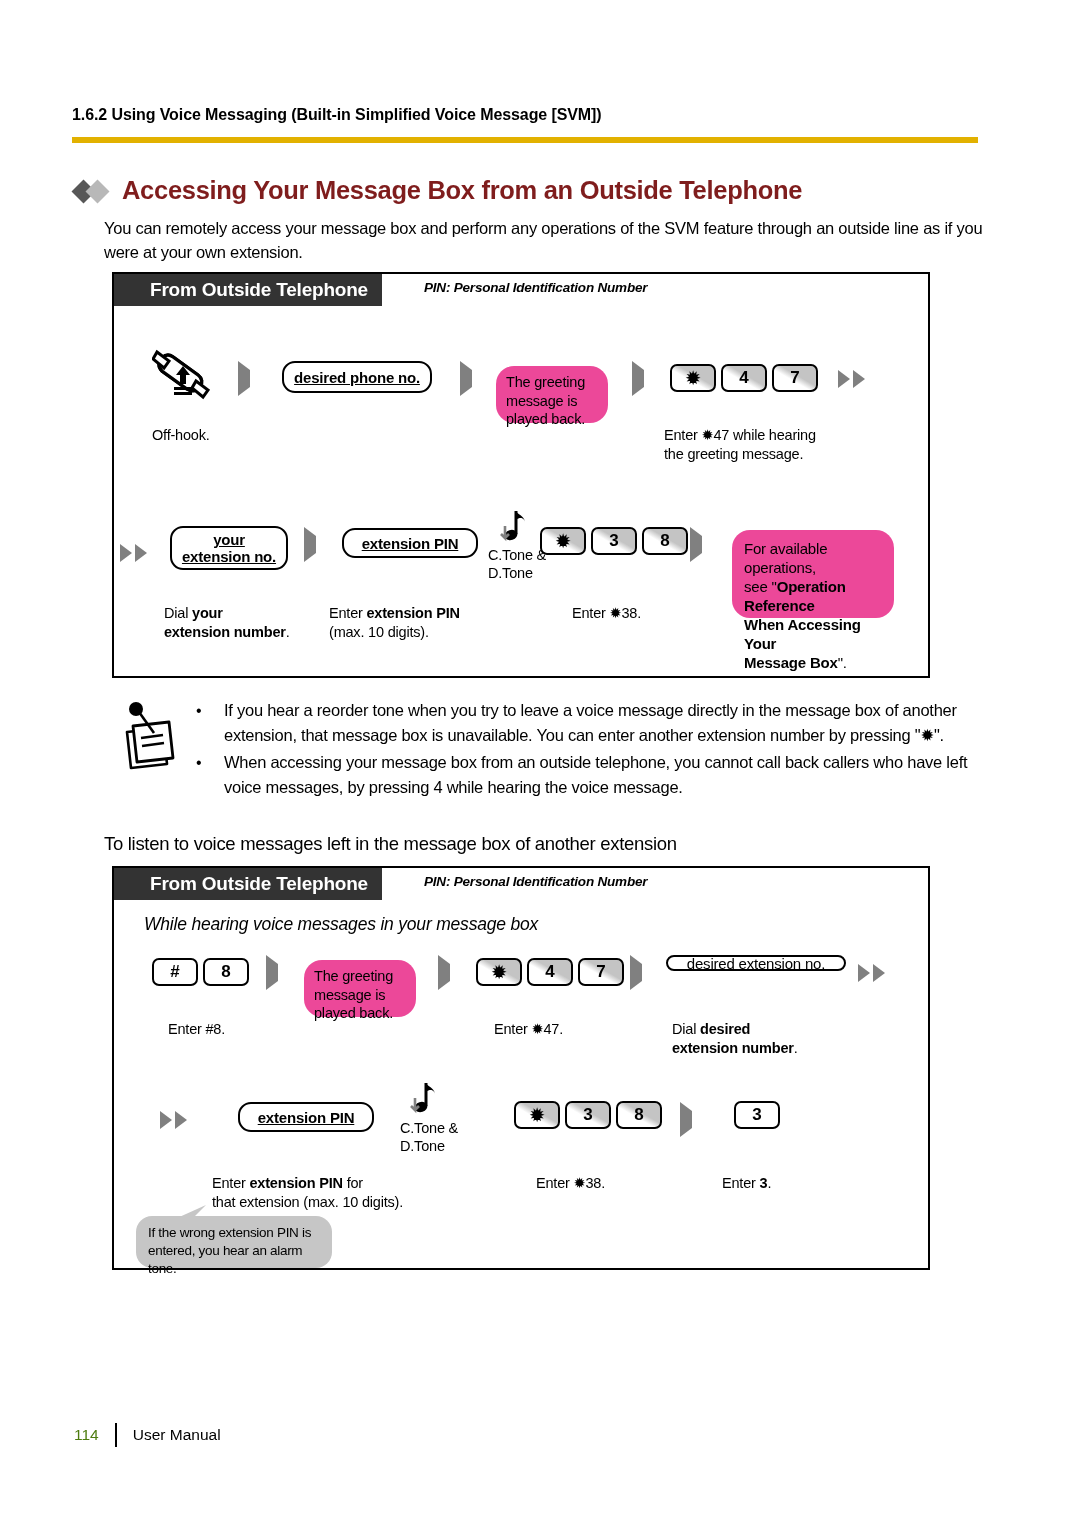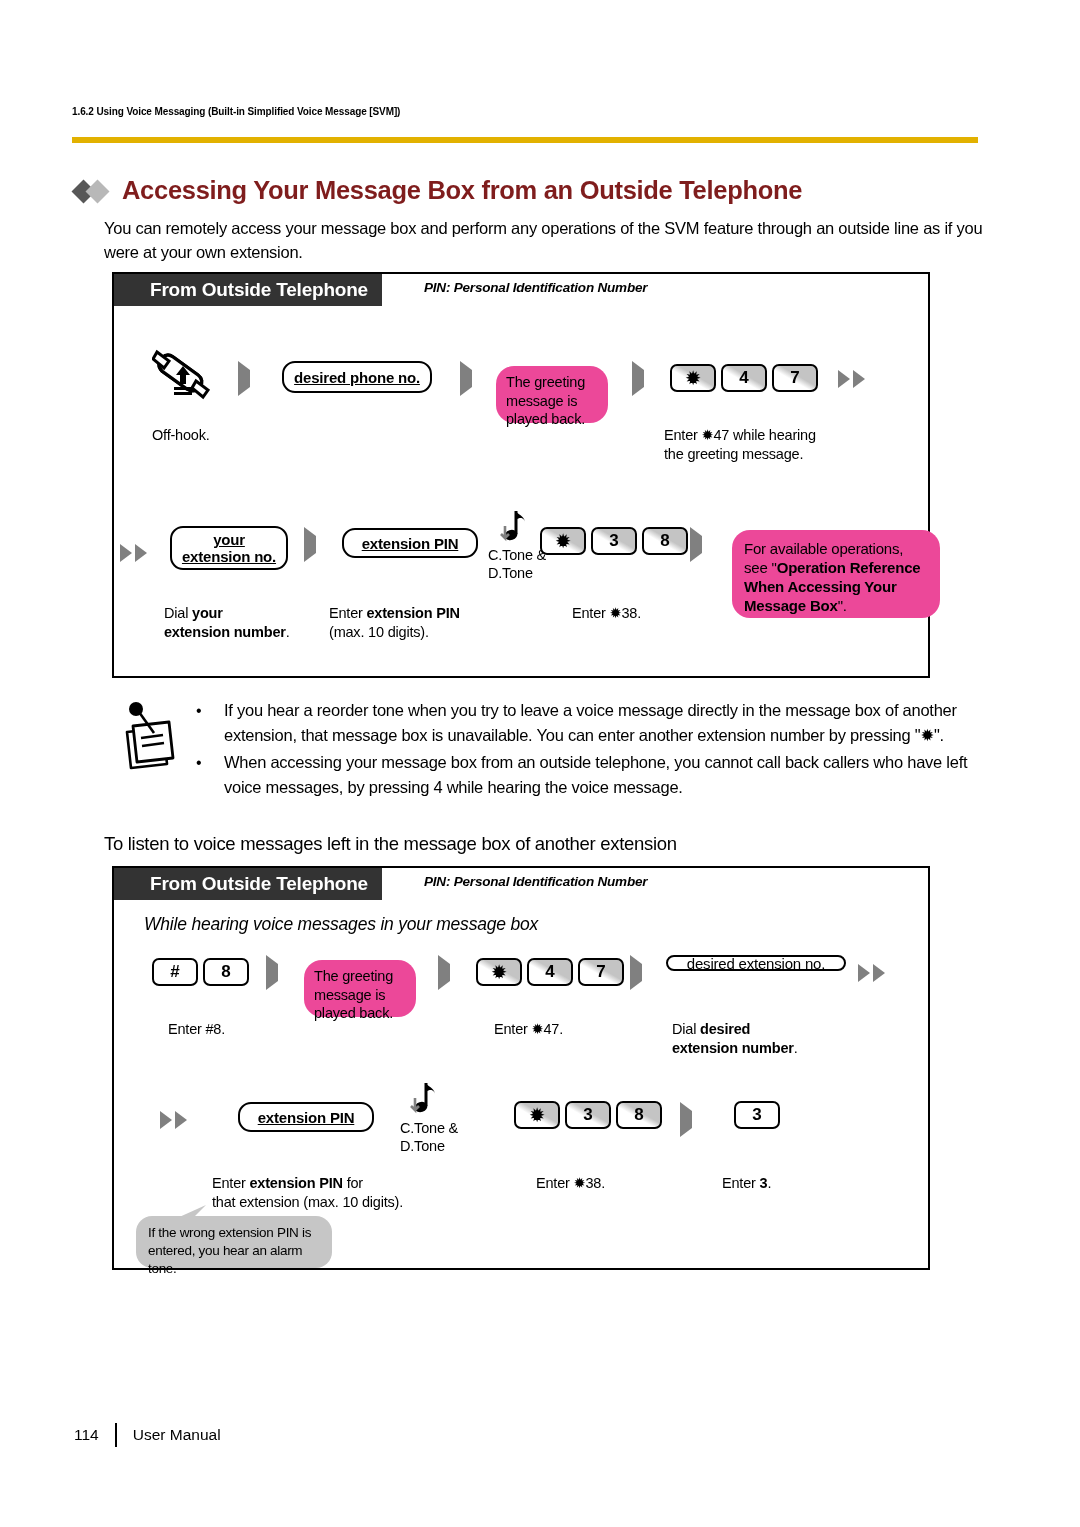--- a/index.html
+++ b/index.html
@@ -14,21 +14,21 @@
     font-family: "Liberation Sans", sans-serif;
     color: #000000;
     overflow: hidden;
   }
 
   
   .breadcrumb {
     position: absolute;
     left: 72px;
     top: 106px;
-    font-size: 10px;
+    font-size: 16px;
     font-weight: bold;
     letter-spacing: -0.1px;
     color: #000;
   }
   .rule {
     position: absolute;
     left: 72px;
     top: 137px;
     width: 906px;
     height: 6px;
@@ -243,21 +243,21 @@
 
   
   .footer {
     position: absolute;
     left: 74px;
     top: 1423px;
     display: flex;
     align-items: center;
     font-size: 15.5px;
   }
-  .footer-page { color: #000000; }
+  .footer-page { color: #4d7c0f; }
   .footer-divider {
     width: 2px;
     height: 24px;
     background: #000;
     margin: 0 16px;
   }
   .footer-label { color: #000; }
 
   svg { display: block; }
 </style>
@@ -357,21 +357,21 @@
   </div>
 
   <div class="piece key-group" style="left:426px; top:253px;">
     <span class="key">✹</span>
     <span class="key">3</span>
     <span class="key">8</span>
   </div>
 
   <div class="piece" style="left:576px; top:262px;"><span class="tri"></span></div>
 
-  <div class="piece balloon big" style="left:618px; top:240px; width:208px; height:88px;">
+  <div class="piece balloon big" style="left:618px; top:240px; width:162px; height:88px;">
     <div>For available operations,</div>
     <div><span>see "</span><b>Operation Reference</b></div>
     <div><b>When Accessing Your</b></div>
     <div><b>Message Box</b><span>".</span></div>
   </div>
 
   <div class="caption" style="left:50px; top:330px; width:150px;">
     <span>Dial </span><b>your</b><br>
     <b>extension number</b><span>.</span>
   </div>

